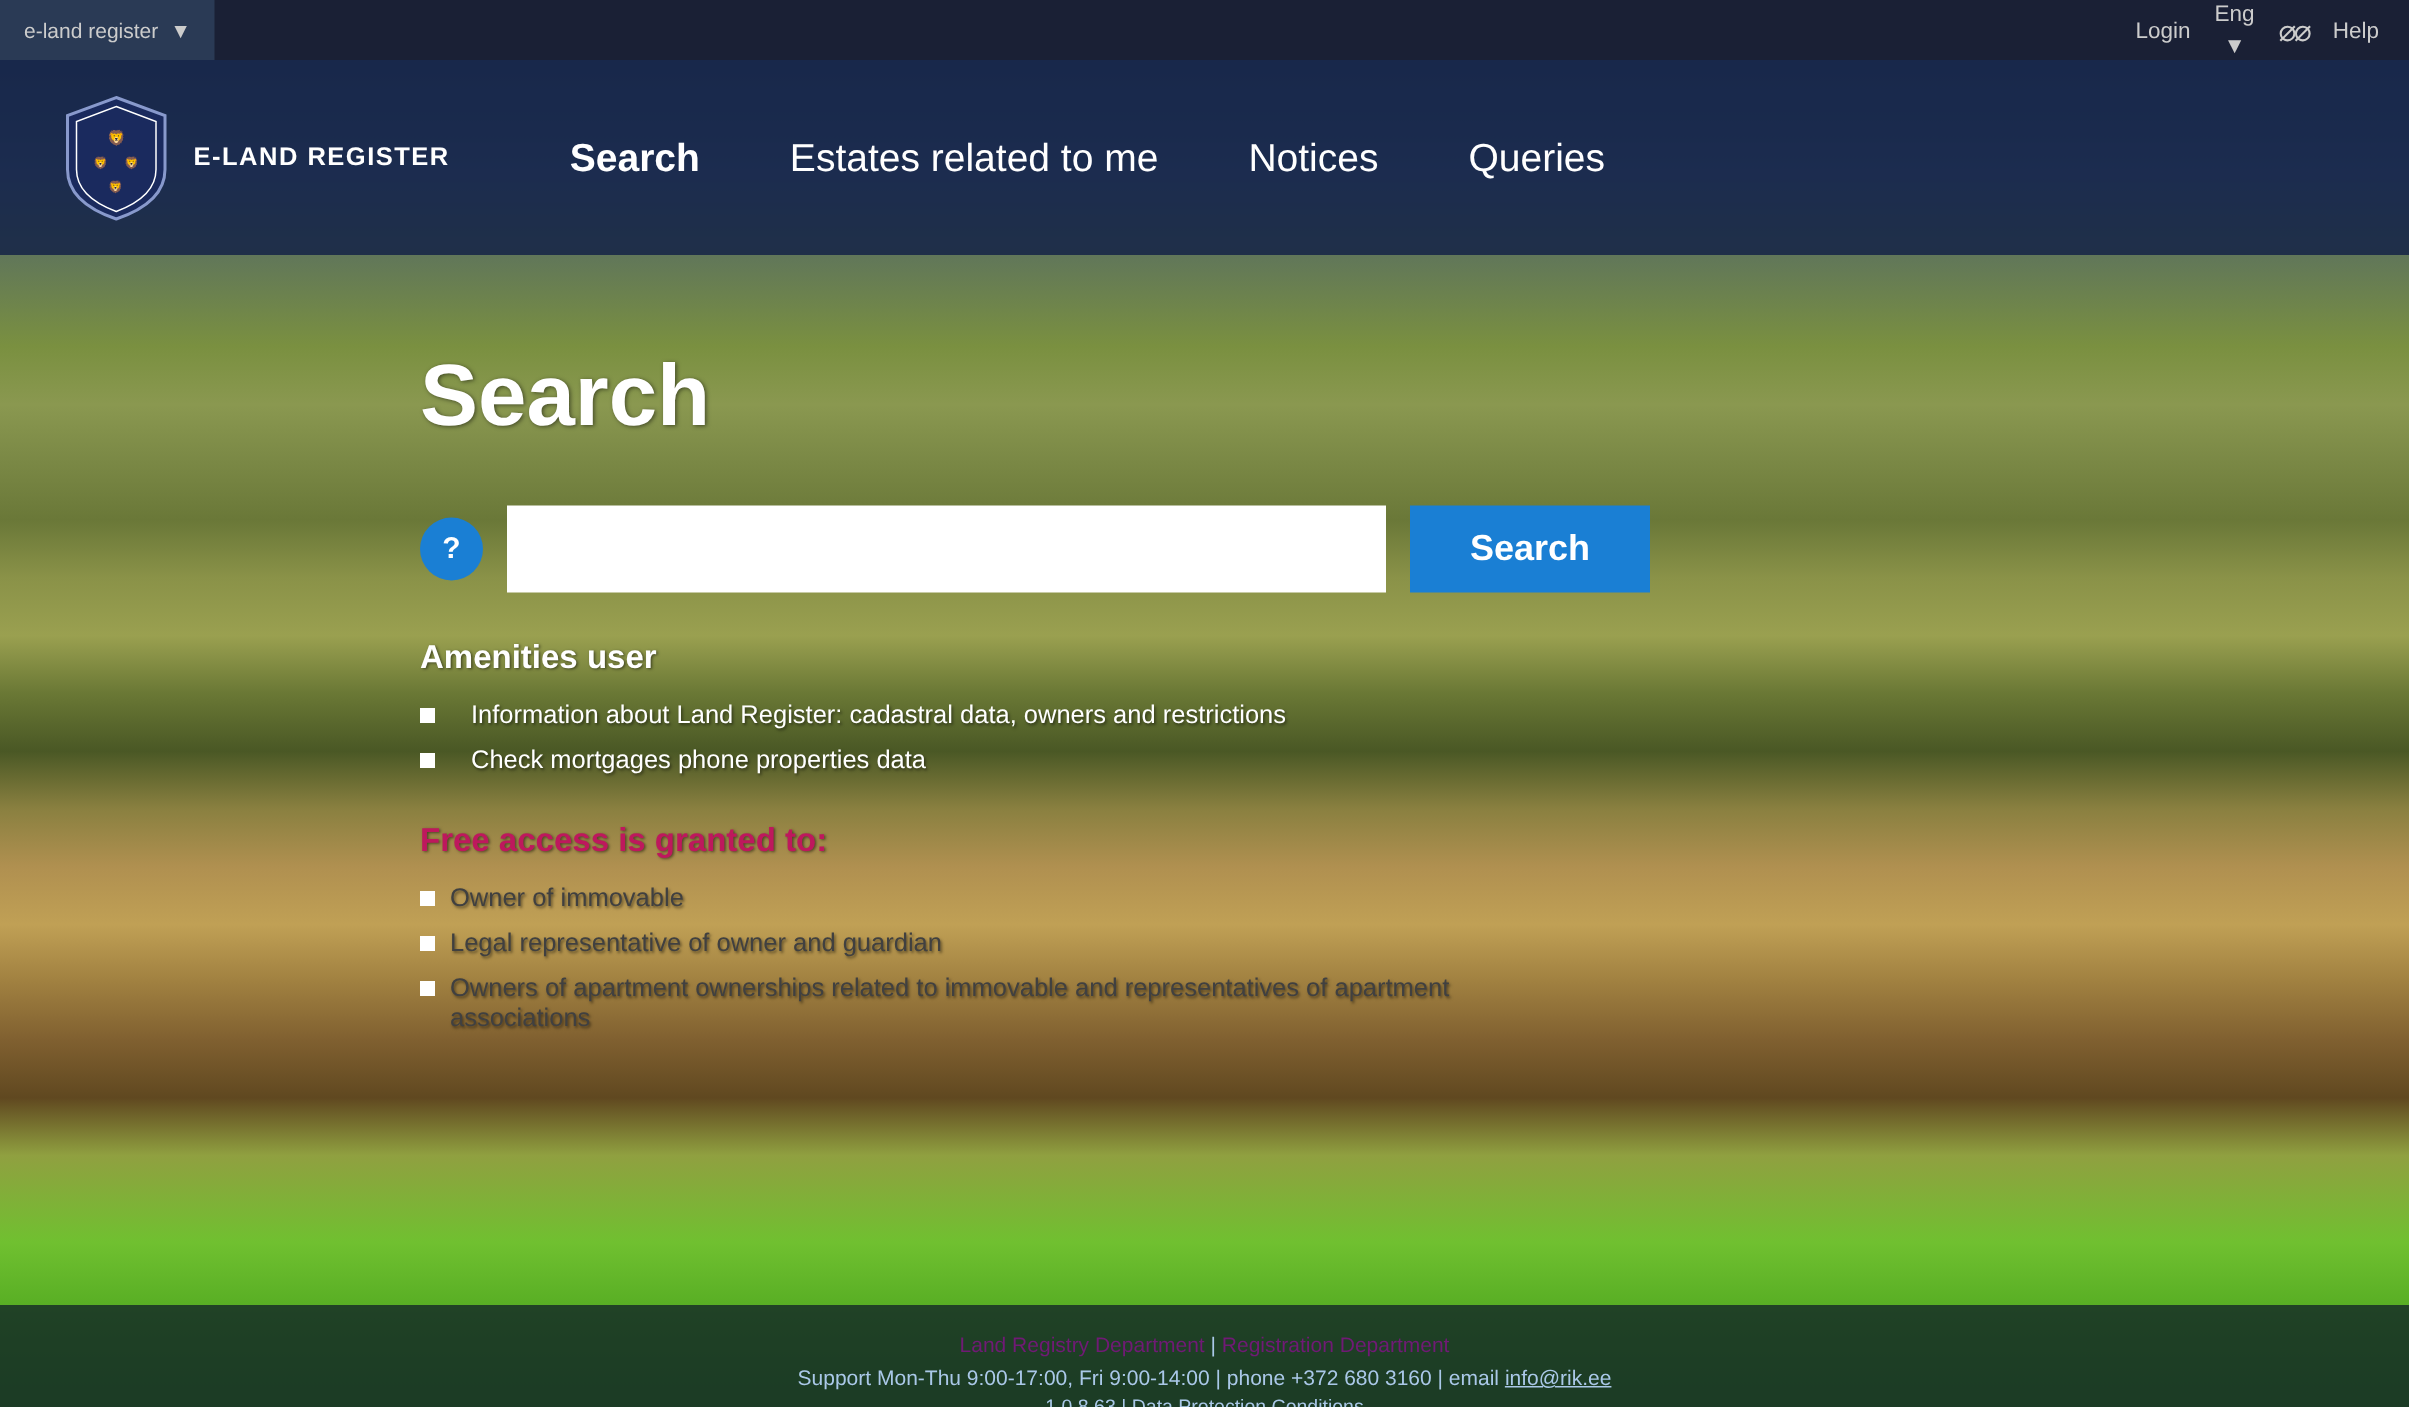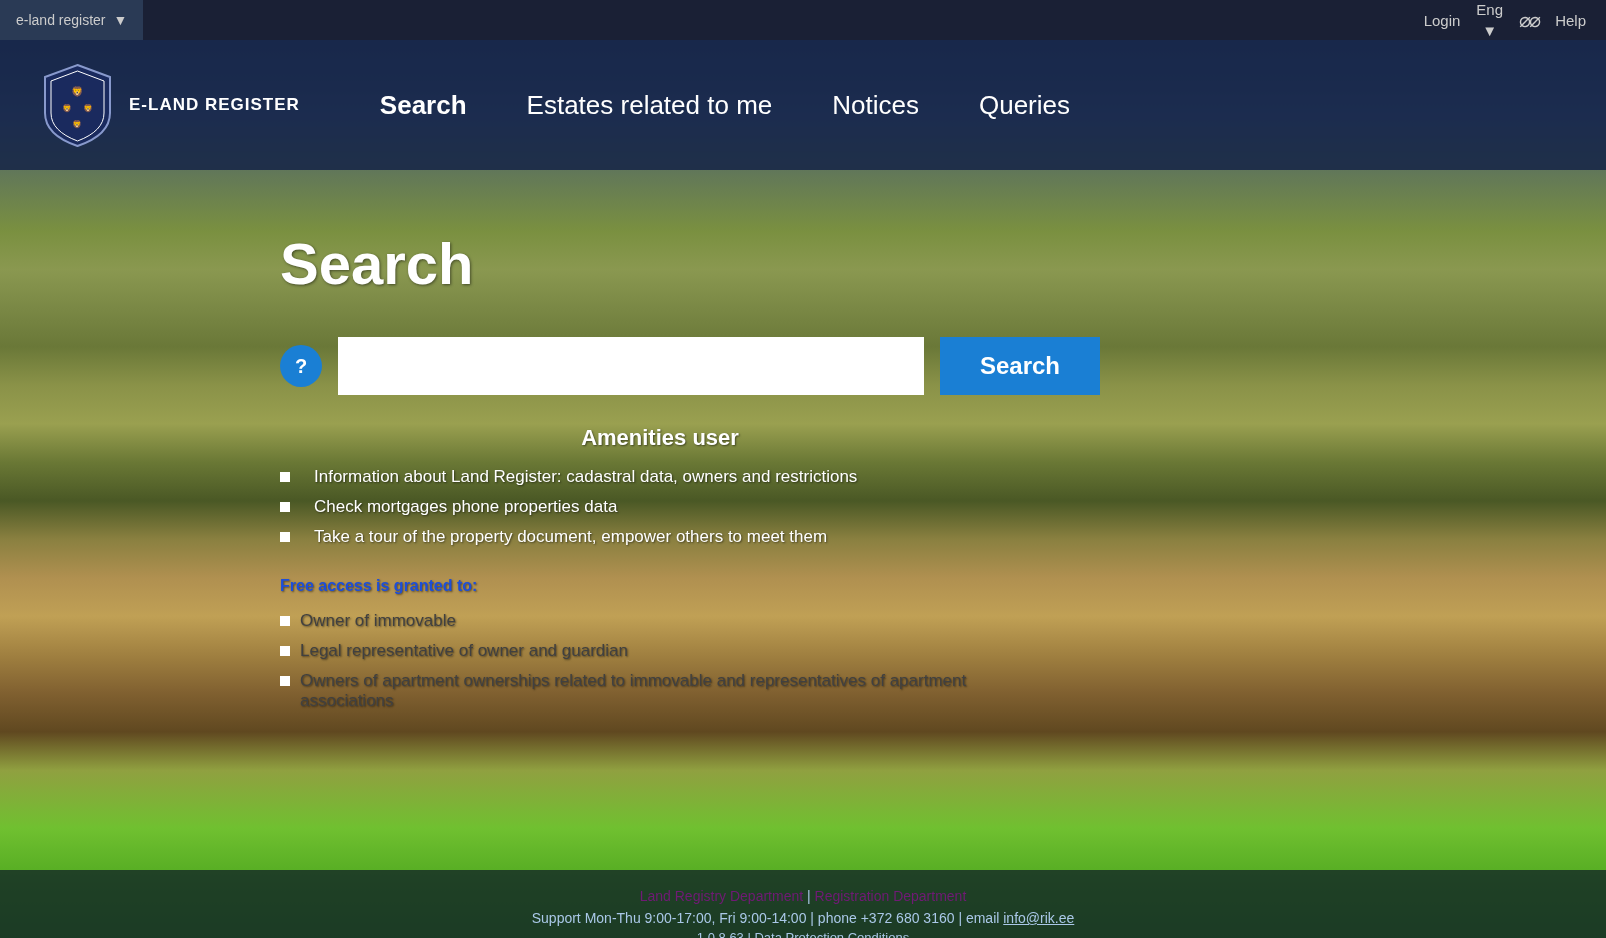--- a/index.html
+++ b/index.html
@@ -219,21 +219,20 @@
       border: none;
       font-size: 24px;
       font-weight: bold;
       cursor: pointer;
       white-space: nowrap;
     }
 
     .amenities-section {
       margin-bottom: 30px;
       max-width: 760px;
-      text-align: center;
     }
 
     .amenities-title {
       color: white;
       font-size: 22px;
       font-weight: bold;
       margin-bottom: 16px;
       text-shadow: 1px 1px 2px rgba(0,0,0,0.5);
     }
 
@@ -259,22 +258,22 @@
       flex-shrink: 0;
       margin-top: 5px;
     }
 
     .free-access-section {
       max-width: 760px;
       margin-bottom: 40px;
     }
 
     .free-access-title {
-      color: #1d4ed8;
-      font-size: 16px;
+      color: #be185d;
+      font-size: 22px;
       font-weight: bold;
       margin-bottom: 16px;
       text-shadow: 1px 1px 2px rgba(0,0,0,0.5);
     }
 
     .free-access-list {
       list-style: none;
       padding: 0;
     }
 
@@ -389,24 +388,20 @@
   <div class="amenities-section">
     <div class="amenities-title">Amenities user</div>
     <ul class="amenities-list">
       <li>
         <div class="list-bullet"></div>
         <span>Information about Land Register: cadastral data, owners and restrictions</span>
       </li>
       <li>
         <div class="list-bullet"></div>
         <span>Check mortgages phone properties data</span>
-      </li>
-      <li>
-        <div class="list-bullet"></div>
-        <span>Take a tour of the property document, empower others to meet them</span>
       </li>
     </ul>
   </div>
 
   <div class="free-access-section">
     <div class="free-access-title">Free access is granted to:</div>
     <ul class="free-access-list">
       <li>
         <div class="list-bullet"></div>
         <span>Owner of immovable</span>

